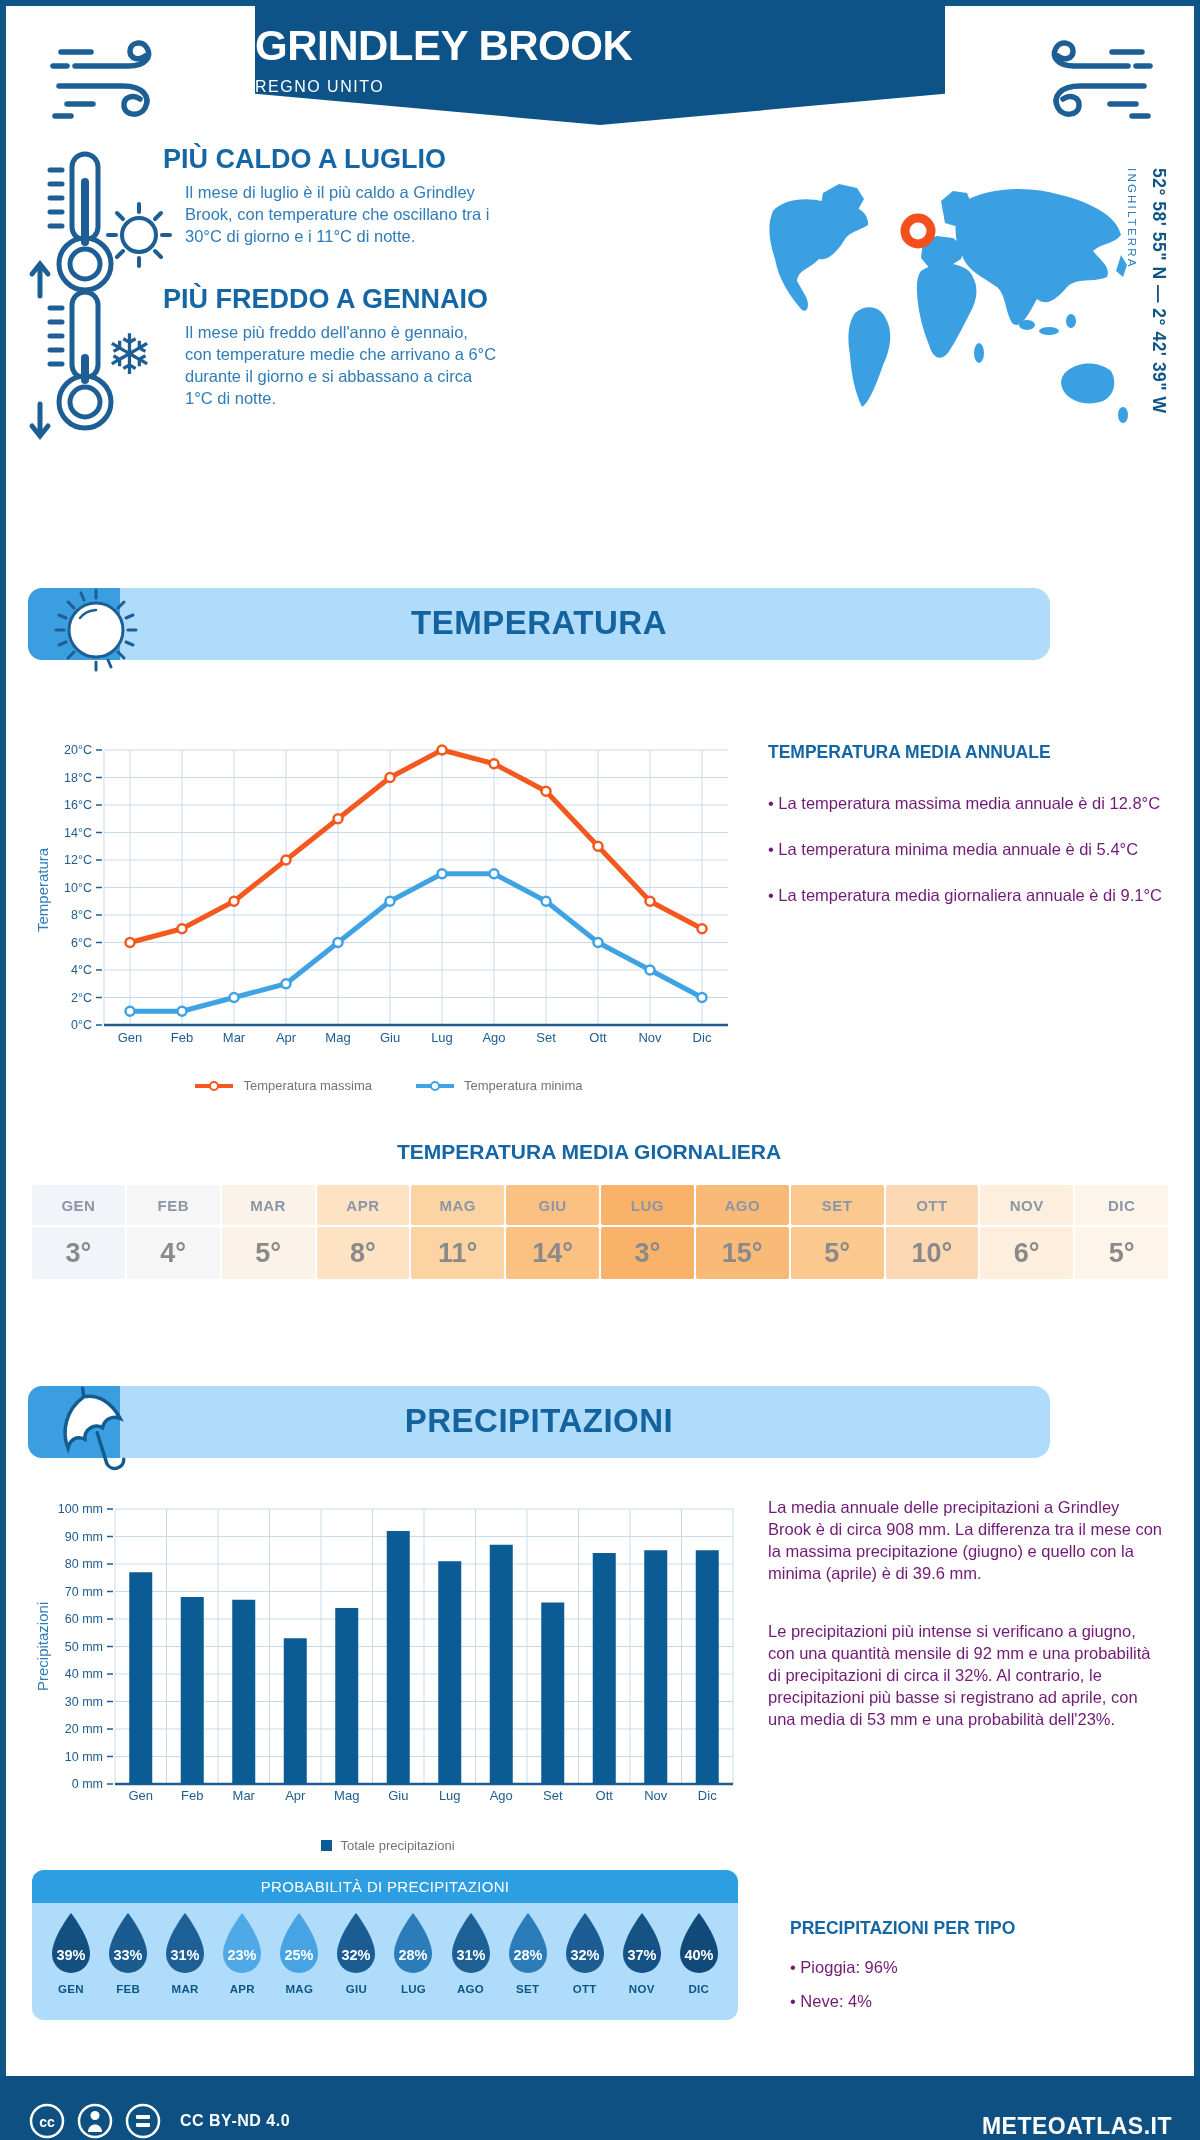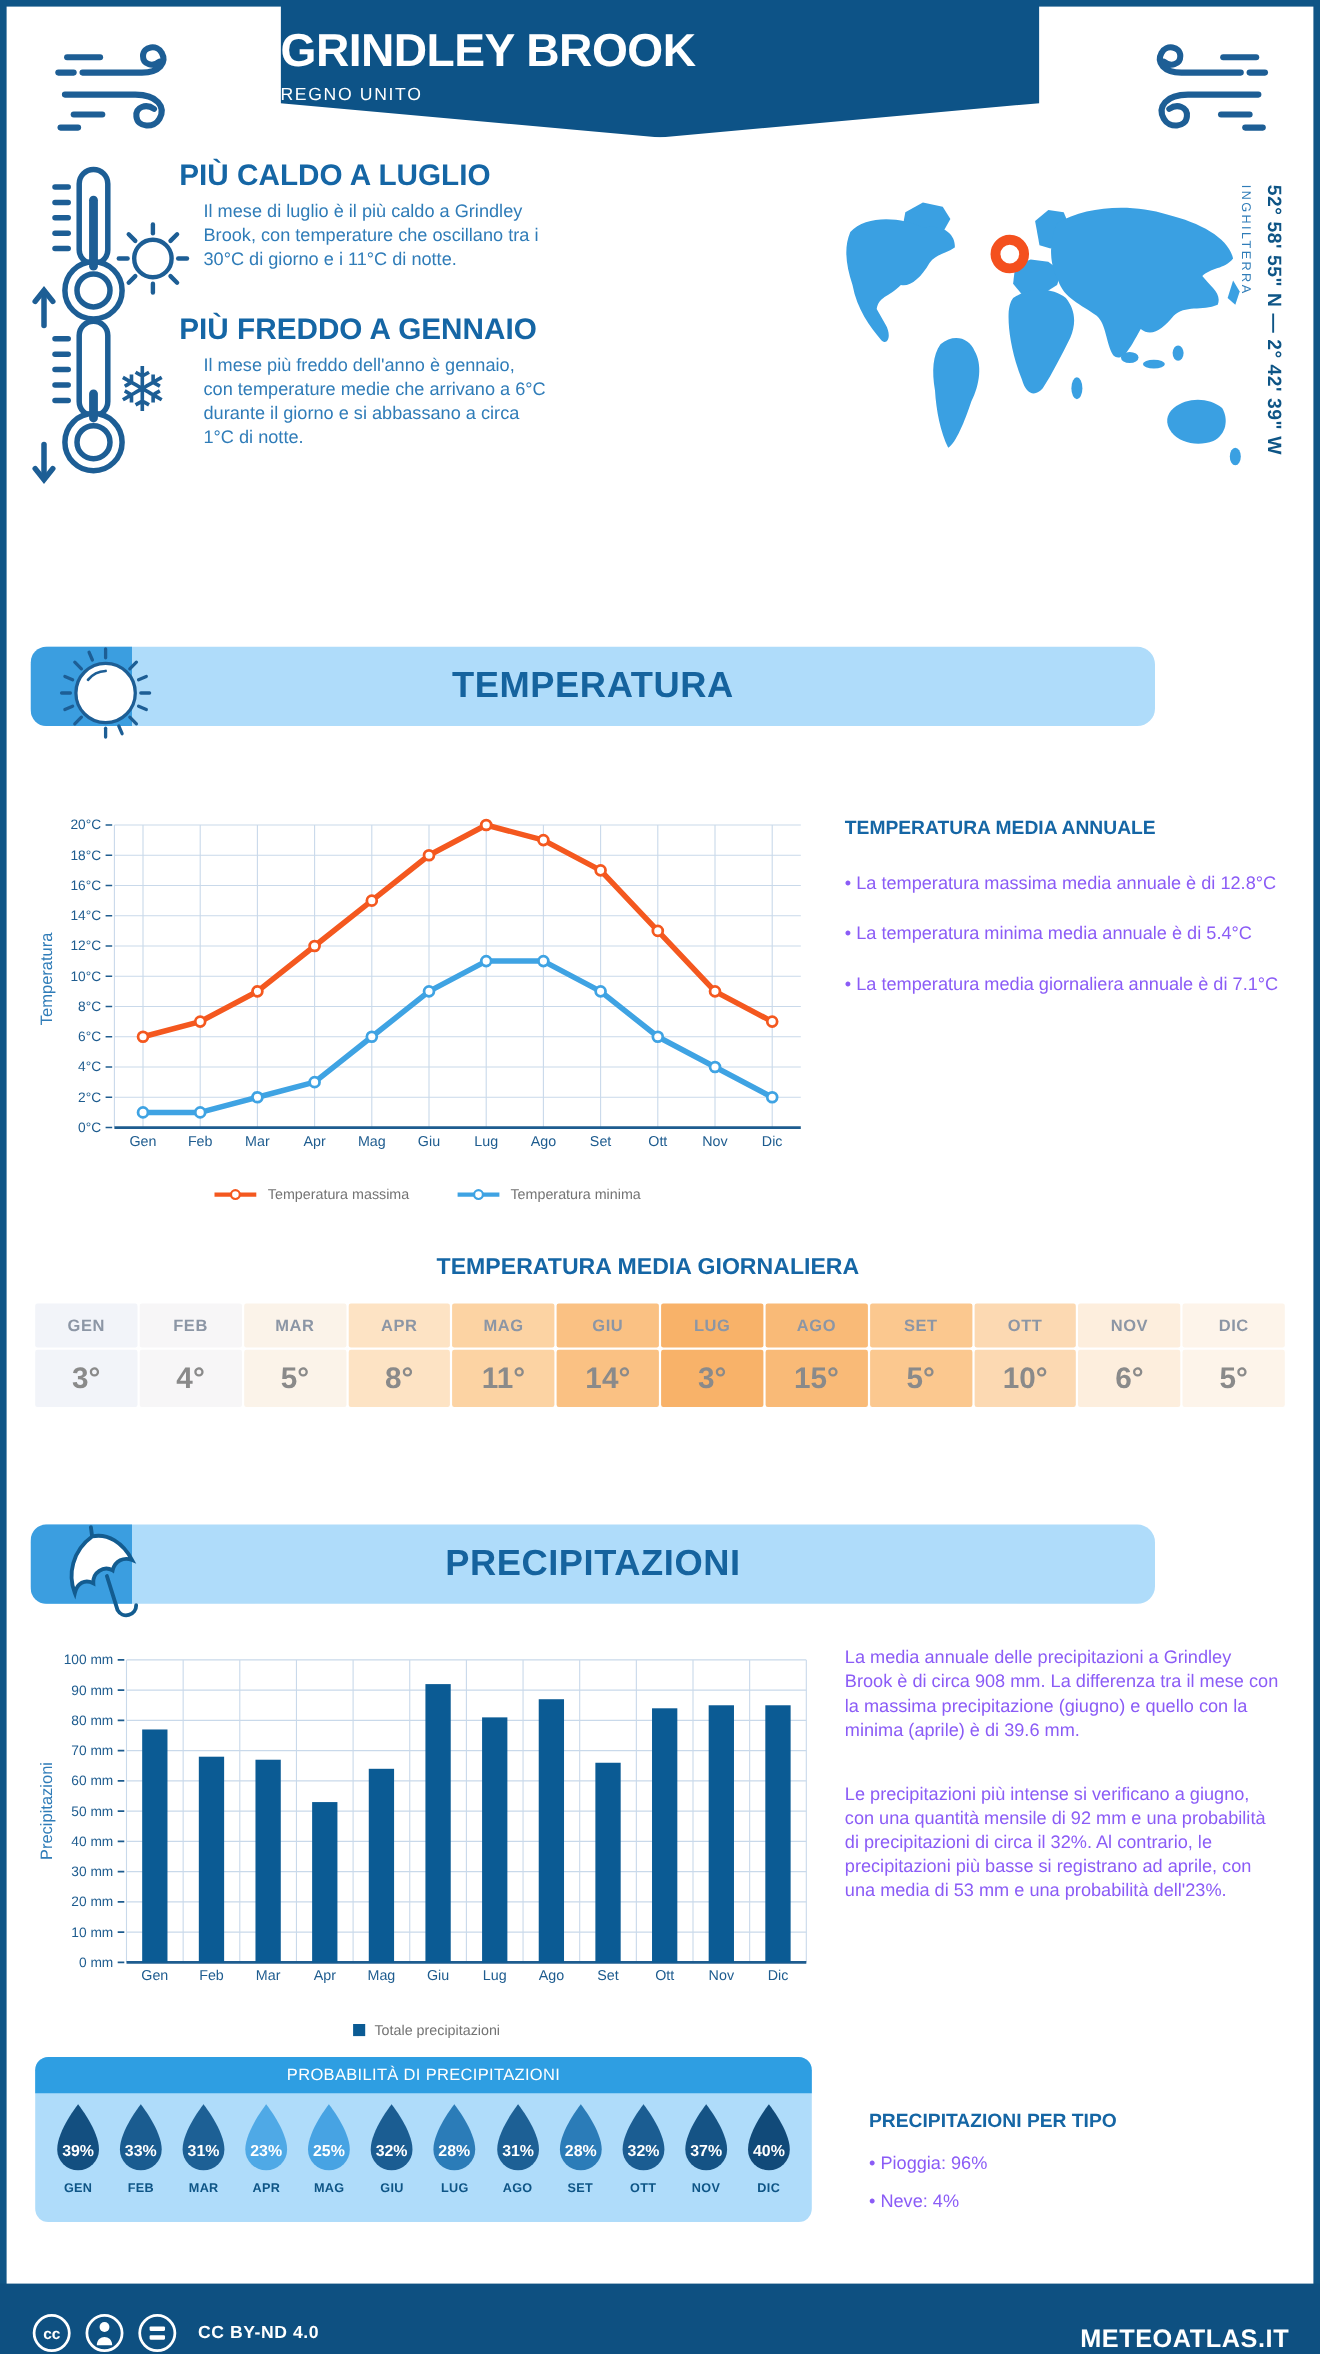--- a/index.html
+++ b/index.html
@@ -40,21 +40,21 @@
   
   .chart-svg{position:absolute;}
   svg text{font-family:"Liberation Sans",sans-serif;}
   .v-label{position:absolute;writing-mode:vertical-rl;transform:rotate(180deg);color:#2F7CB8;font-size:15px;text-align:center;}
   .legend{position:absolute;left:38px;width:700px;display:flex;justify-content:center;gap:42px;align-items:center;}
   .legend-item{display:flex;align-items:center;gap:8px;font-size:13px;color:#737373;}
   .sq{width:11px;height:11px;background:#0B5B94;display:inline-block;}
 
   
   .col-head{position:absolute;font-size:17.5px;font-weight:bold;color:#1566A5;white-space:nowrap;}
-  .col-text{position:absolute;width:398px;font-size:16.5px;line-height:1.34;color:#8b5cf6;}
+  .col-text{position:absolute;width:398px;font-size:16.5px;line-height:1.34;color:#701a75;}
   .bullet{margin-bottom:24px;}
 
   
   .tbl-head{position:absolute;left:28px;width:1122px;top:1140px;text-align:center;font-size:21px;font-weight:bold;color:#1566A5;}
   #temp-table{position:absolute;left:32px;top:1185px;width:1136px;display:grid;grid-template-columns:repeat(12,1fr);gap:2px;}
   .tcell{display:flex;flex-direction:column;gap:2px;}
   .tcell .m{height:40px;display:flex;align-items:center;justify-content:center;
             font-size:15px;font-weight:bold;color:#8C96A5;letter-spacing:.5px;border-radius:2px;}
   .tcell .v{height:52px;display:flex;align-items:center;justify-content:center;
             font-size:27px;font-weight:bold;color:#8A8A8A;border-radius:2px;}
@@ -302,21 +302,21 @@
         <circle cx="21" cy="6" r="4" fill="#fff" stroke="#3FA3E3" stroke-width="2"></circle>
       </svg>
       <span>Temperatura minima</span>
     </div>
   </div>
 
   <div class="col-head" style="left:768px;top:742px">TEMPERATURA MEDIA ANNUALE</div>
   <div class="col-text" style="left:768px;top:792px">
     <div class="bullet">• La temperatura massima media annuale è di 12.8°C</div>
     <div class="bullet">• La temperatura minima media annuale è di 5.4°C</div>
-    <div class="bullet">• La temperatura media giornaliera annuale è di 7.1°C</div>
+    <div class="bullet">• La temperatura media giornaliera annuale è di 9.1°C</div>
   </div>
 
   <div class="tbl-head">TEMPERATURA MEDIA GIORNALIERA</div>
   <div id="temp-table">
       <div class="tcell">
         <div class="m" style="background: rgb(242, 244, 249);">GEN</div>
         <div class="v" style="background: rgb(242, 244, 249);">3°</div>
       </div>
       <div class="tcell">
         <div class="m" style="background: rgb(247, 246, 247);">FEB</div>

